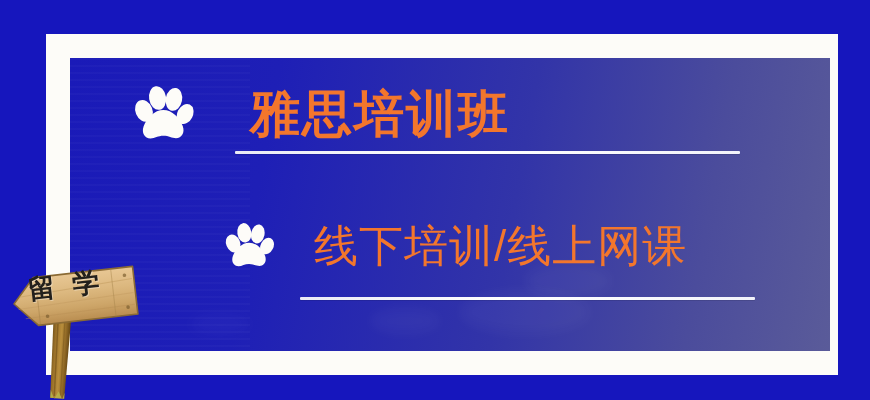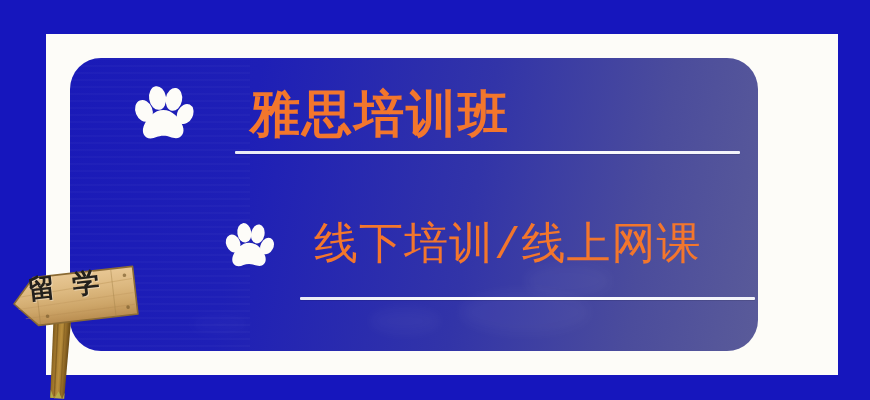--- a/index.html
+++ b/index.html
@@ -30,25 +30,24 @@
     width: 792px;
     height: 341px;
     background: #fdfcf8;
   }
 
   
   #panel {
     position: absolute;
     left: 70px;
     top: 58px;
-    width: 688px;
+    width: 760px;
     height: 293px;
     background: linear-gradient(100deg, #1a1ab8 0%, #1e1fb6 26%, #3234a8 58%, #4b4c9c 82%, #5a5b99 100%);
     overflow: hidden;
-    border-radius: 31px;
   }
 
   
   .panel-stripes {
     position: absolute;
     left: 0;
     top: 0;
     width: 180px;
     height: 100%;
     background: repeating-linear-gradient(
@@ -94,21 +93,21 @@
     color: #f3762c;
     font-family: "Liberation Sans", sans-serif;
     font-weight: bold;
     font-size: 50px;
     line-height: 1;
     letter-spacing: 2px;
     white-space: nowrap;
   }
   .sub-text {
     color: #f3762c;
-    font-family: Liberation Mono, monospace;
+    font-family: Liberation Sans, sans-serif;
     font-weight: normal;
     font-size: 44px;
     line-height: 1;
     letter-spacing: 1px;
     white-space: nowrap;
   }
 
   
   .rule {
     position: absolute;

